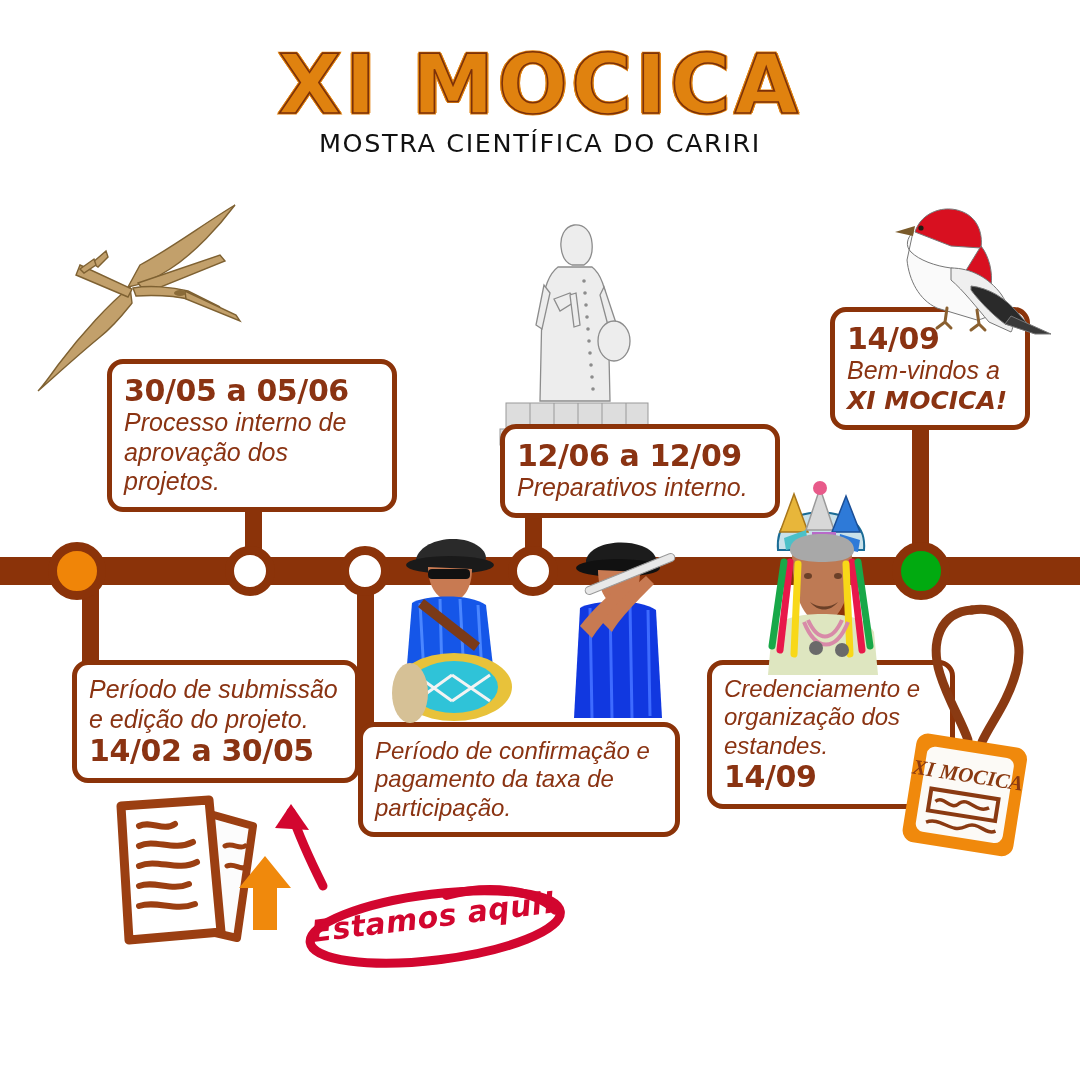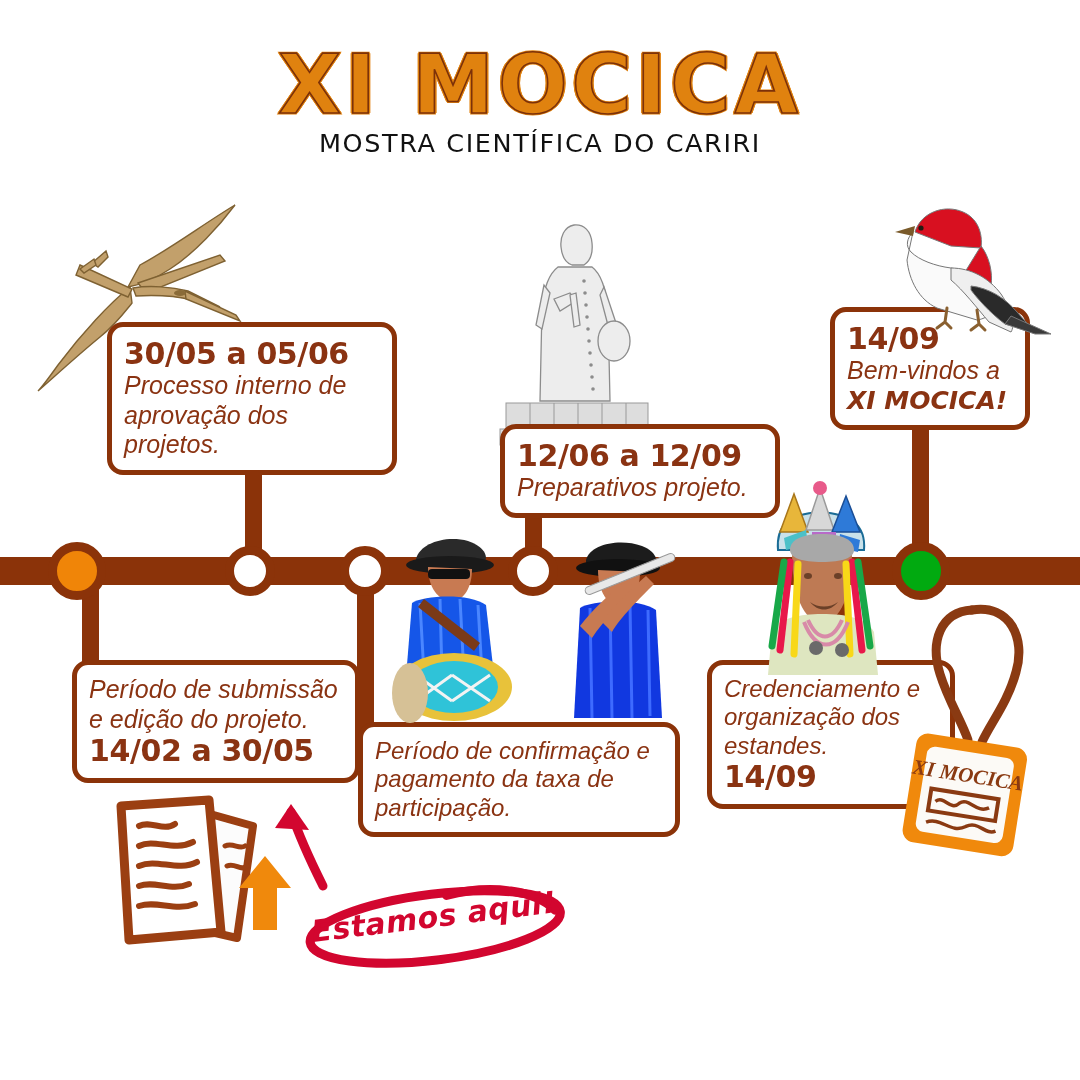--- a/index.html
+++ b/index.html
@@ -306,35 +306,35 @@
   <div class="node" style="left:340px;top:546px;width:50px;height:50px;z-index:5;"></div>
   <div class="node" style="left:508px;top:546px;width:50px;height:50px;z-index:5;"></div>
   <div class="node filled-green" style="left:892px;top:542px;width:58px;height:58px;z-index:5;"></div>
 
   <div class="card" style="left:45px;top:660px;width:288px;margin-left:27px;">
     <div class="desc">Período de submissão</div>
     <div class="desc">e edição do projeto.</div>
     <div class="date">14/02 a 30/05</div>
   </div>
 
-  <div class="card" style="left:107px;top:322px;width:290px;">
+  <div class="card" style="left:107px;top:359px;width:290px;">
     <div class="date">30/05 a 05/06</div>
     <div class="desc">Processo interno de</div>
     <div class="desc">aprovação dos projetos.</div>
   </div>
 
   <div class="card" style="left:358px;top:722px;width:322px;">
     <div class="desc small">Período de confirmação e</div>
     <div class="desc small">pagamento da taxa de</div>
     <div class="desc small">participação.</div>
   </div>
 
   <div class="card" style="left:500px;top:424px;width:280px;">
     <div class="date">12/06 a 12/09</div>
-    <div class="desc">Preparativos projeto.</div>
+    <div class="desc">Preparativos interno.</div>
   </div>
 
   <div class="card" style="left:707px;top:660px;width:248px;">
     <div class="desc small">Credenciamento e</div>
     <div class="desc small">organização dos</div>
     <div class="desc small">estandes.</div>
     <div class="date">14/09</div>
   </div>
 
   <div class="card" style="left:830px;top:307px;width:200px;">

